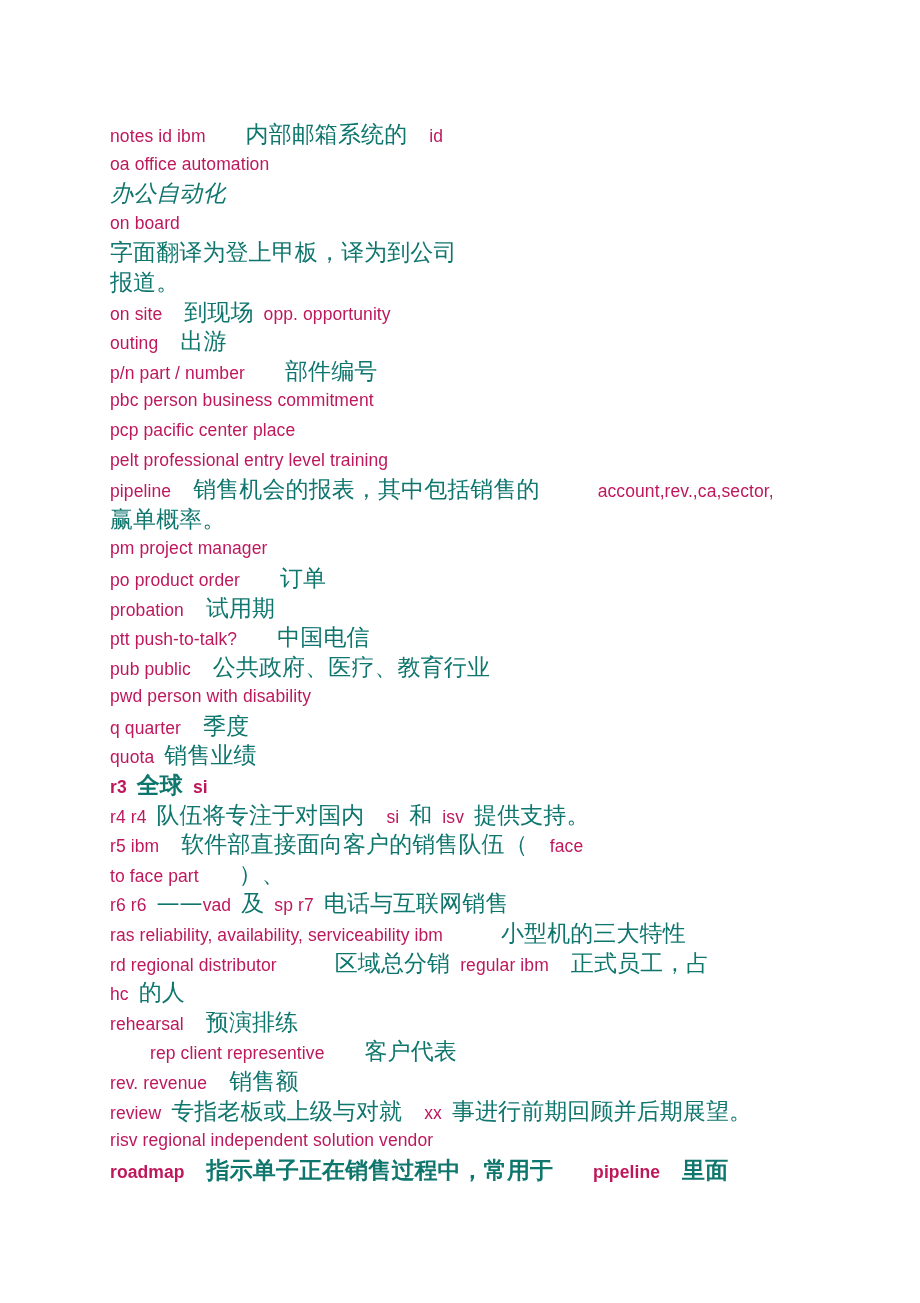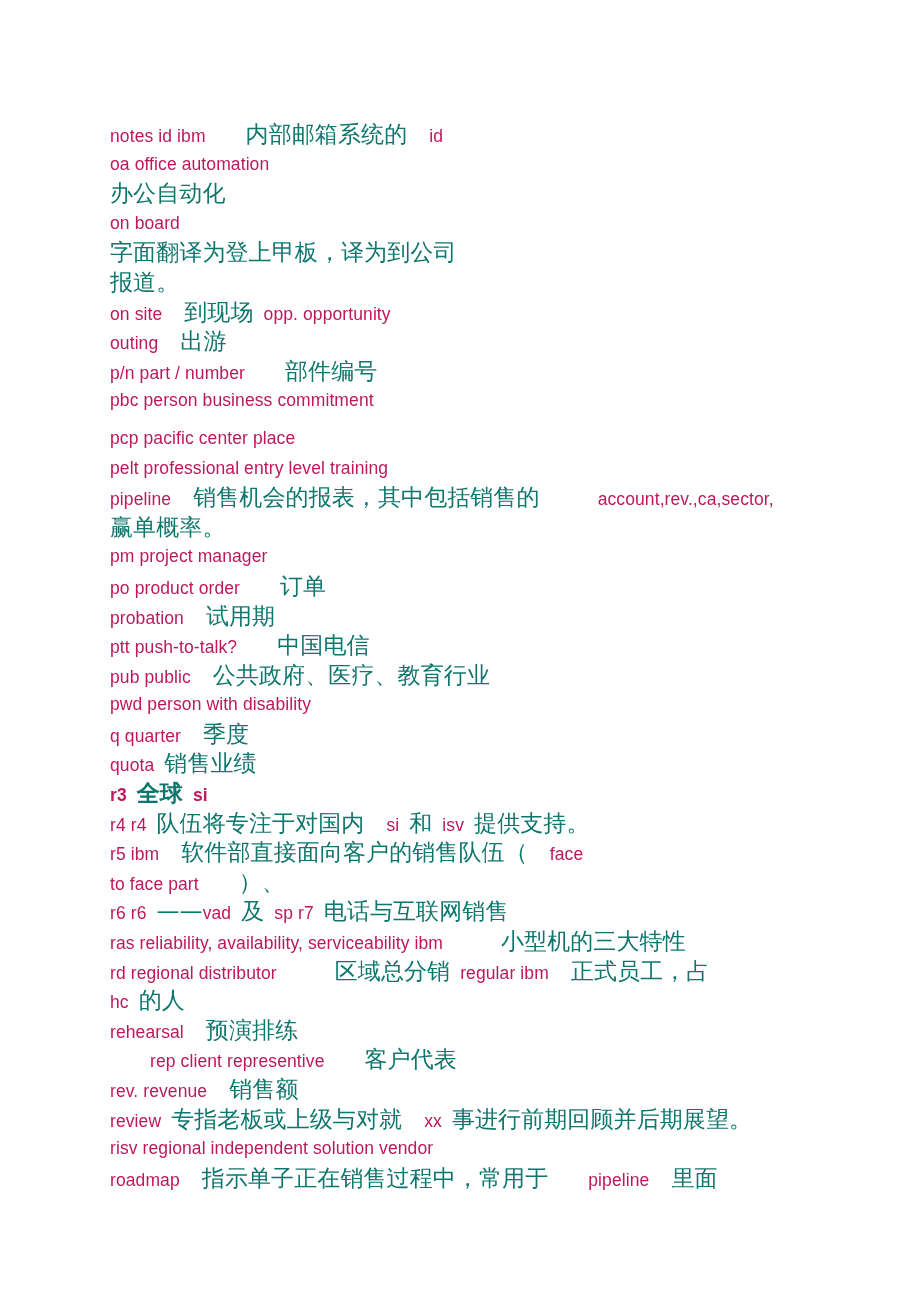--- a/index.html
+++ b/index.html
@@ -51,29 +51,29 @@
   .gap-m { display: inline-block; width: 22px; }
   .gap-l { display: inline-block; width: 40px; }
   .gap-xl { display: inline-block; width: 58px; }
 </style>
 </head>
 <body style="background: rgb(255, 255, 255);">
 
 <div id="doc-body" style="left: 110px; top: 120px;">
     <div class="line" style="line-height: 29.6px; height: 29.6px;"><span class="lat">notes id ibm</span><span class="gap-l"></span><span class="cjk">内部邮箱系统的</span><span class="gap-m"></span><span class="lat">id</span></div>
     <div class="line" style="line-height: 29.6px; height: 29.6px;"><span class="lat">oa office automation</span></div>
-    <div class="line" style="line-height: 29.6px; height: 29.6px;"><span class="cjk">办公自动化</span></div>
+    <div class="line" style="line-height: 29.6px; height: 29.6px; font-style: italic;"><span class="cjk">办公自动化</span></div>
     <div class="line" style="line-height: 29.6px; height: 29.6px;"><span class="lat">on board</span></div>
     <div class="line" style="line-height: 29.6px; height: 29.6px;"><span class="cjk">字面翻译为登上甲板，译为到公司</span></div>
     <div class="line" style="line-height: 29.6px; height: 29.6px;"><span class="cjk">报道。</span></div>
     <div class="line" style="line-height: 29.6px; height: 29.6px;"><span class="lat">on site</span><span class="gap-m"></span><span class="cjk">到现场</span><span class="gap-s"></span><span class="lat">opp. opportunity</span></div>
     <div class="line" style="line-height: 29.6px; height: 29.6px;"><span class="lat">outing</span><span class="gap-m"></span><span class="cjk">出游</span></div>
     <div class="line" style="line-height: 29.6px; height: 29.6px;"><span class="lat">p/n part / number</span><span class="gap-l"></span><span class="cjk">部件编号</span></div>
     <div class="line" style="line-height: 29.6px; height: 29.6px;"><span class="lat">pbc person business commitment</span></div>
-    <div class="line" style="line-height: 29.6px; height: 29.6px; margin-top: 8px;"><span class="lat">pcp pacific center place</span></div>
+    <div class="line" style="line-height: 29.6px; height: 29.6px;"><span class="lat">pcp pacific center place</span></div>
     <div class="line" style="line-height: 29.6px; height: 29.6px;"><span class="lat">pelt professional entry level training</span></div>
     <div class="line" style="line-height: 29.6px; height: 29.6px;"><span class="lat">pipeline</span><span class="gap-m"></span><span class="cjk">销售机会的报表，其中包括销售的</span><span class="gap-xl"></span><span class="lat">account,rev.,ca,sector,</span></div>
     <div class="line" style="line-height: 29.6px; height: 29.6px;"><span class="cjk">赢单概率。</span></div>
     <div class="line" style="line-height: 29.6px; height: 29.6px;"><span class="lat">pm project manager</span></div>
     <div class="line" style="line-height: 29.6px; height: 29.6px;"><span class="lat">po product order</span><span class="gap-l"></span><span class="cjk">订单</span></div>
     <div class="line" style="line-height: 29.6px; height: 29.6px;"><span class="lat">probation</span><span class="gap-m"></span><span class="cjk">试用期</span></div>
     <div class="line" style="line-height: 29.6px; height: 29.6px;"><span class="lat">ptt push-to-talk?</span><span class="gap-l"></span><span class="cjk">中国电信</span></div>
     <div class="line" style="line-height: 29.6px; height: 29.6px;"><span class="lat">pub public</span><span class="gap-m"></span><span class="cjk">公共政府、医疗、教育行业</span></div>
     <div class="line" style="line-height: 29.6px; height: 29.6px;"><span class="lat">pwd person with disability</span></div>
     <div class="line" style="line-height: 29.6px; height: 29.6px;"><span class="lat">q quarter</span><span class="gap-m"></span><span class="cjk">季度</span></div>
@@ -84,14 +84,14 @@
     <div class="line" style="line-height: 29.6px; height: 29.6px;"><span class="lat">to face part</span><span class="gap-l"></span><span class="cjk">）、</span></div>
     <div class="line" style="line-height: 29.6px; height: 29.6px;"><span class="lat">r6 r6</span><span class="gap-s"></span><span class="cjk">——</span><span class="lat">vad</span><span class="gap-s"></span><span class="cjk">及</span><span class="gap-s"></span><span class="lat">sp r7</span><span class="gap-s"></span><span class="cjk">电话与互联网销售</span></div>
     <div class="line" style="line-height: 29.6px; height: 29.6px;"><span class="lat">ras reliability, availability, serviceability ibm</span><span class="gap-xl"></span><span class="cjk">小型机的三大特性</span></div>
     <div class="line" style="line-height: 29.6px; height: 29.6px;"><span class="lat">rd regional distributor</span><span class="gap-xl"></span><span class="cjk">区域总分销</span><span class="gap-s"></span><span class="lat">regular ibm</span><span class="gap-m"></span><span class="cjk">正式员工，占</span></div>
     <div class="line" style="line-height: 29.6px; height: 29.6px;"><span class="lat">hc</span><span class="gap-s"></span><span class="cjk">的人</span></div>
     <div class="line" style="line-height: 29.6px; height: 29.6px;"><span class="lat">rehearsal</span><span class="gap-m"></span><span class="cjk">预演排练</span></div>
     <div class="line" style="line-height: 29.6px; height: 29.6px; margin-left: 40px;"><span class="lat">rep client representive</span><span class="gap-l"></span><span class="cjk">客户代表</span></div>
     <div class="line" style="line-height: 29.6px; height: 29.6px;"><span class="lat">rev. revenue</span><span class="gap-m"></span><span class="cjk">销售额</span></div>
     <div class="line" style="line-height: 29.6px; height: 29.6px;"><span class="lat">review</span><span class="gap-s"></span><span class="cjk">专指老板或上级与对就</span><span class="gap-m"></span><span class="lat">xx</span><span class="gap-s"></span><span class="cjk">事进行前期回顾并后期展望。</span></div>
     <div class="line" style="line-height: 29.6px; height: 29.6px;"><span class="lat">risv regional independent solution vendor</span></div>
-    <div class="line" style="line-height: 29.6px; height: 29.6px;"><span class="lat">roadmap</span><span class="gap-m"></span><span class="cjk">指示单子正在销售过程中，常用于</span><span class="gap-l"></span><span class="lat">pipeline</span><span class="gap-m"></span><span class="cjk">里面</span></div>
+    <div class="line" style="line-height: 29.6px; height: 29.6px; font-weight: bold;"><span class="lat">roadmap</span><span class="gap-m"></span><span class="cjk">指示单子正在销售过程中，常用于</span><span class="gap-l"></span><span class="lat">pipeline</span><span class="gap-m"></span><span class="cjk">里面</span></div>
   </div>
 
 </body></html>

